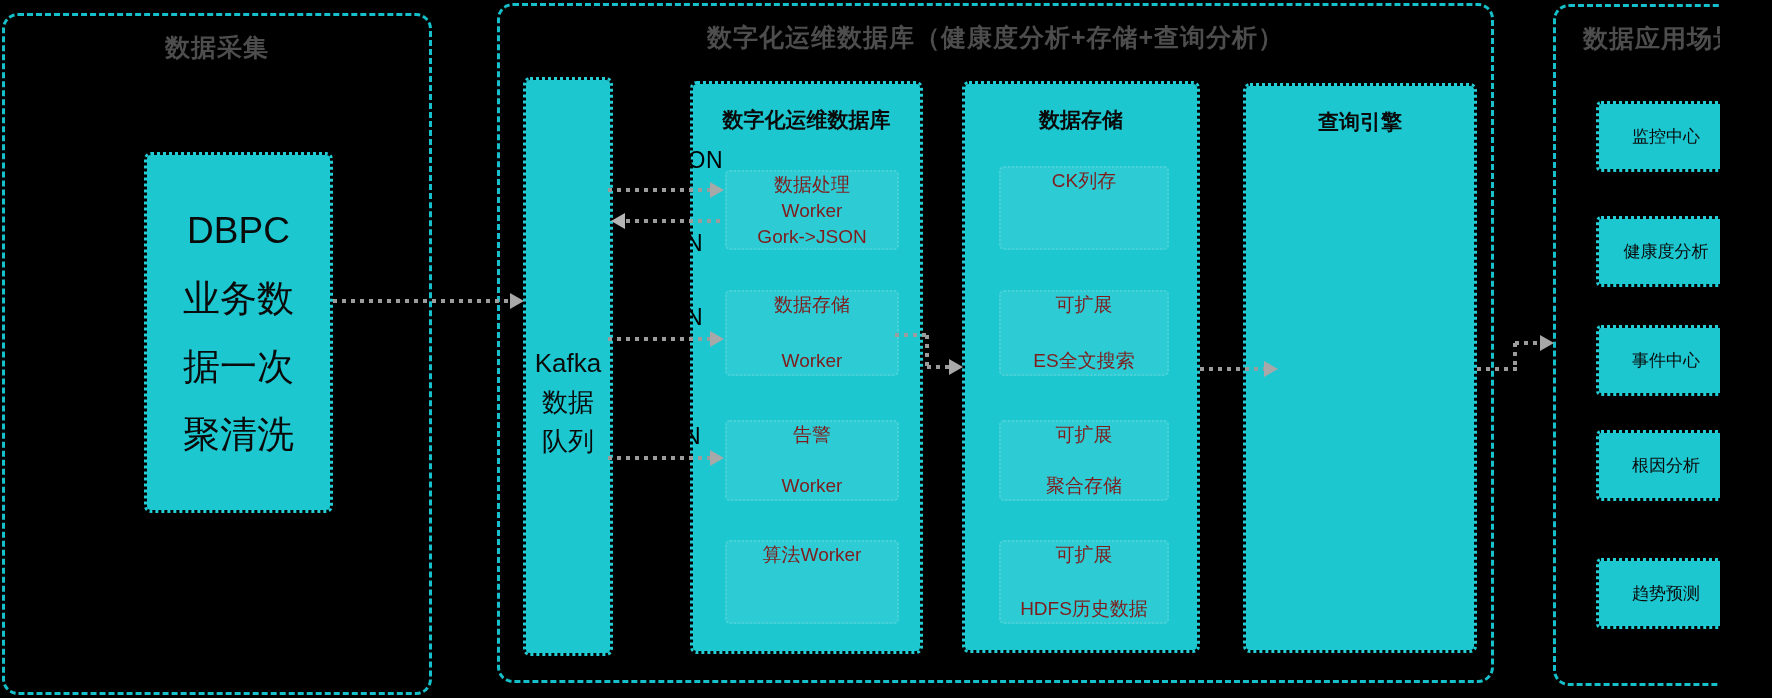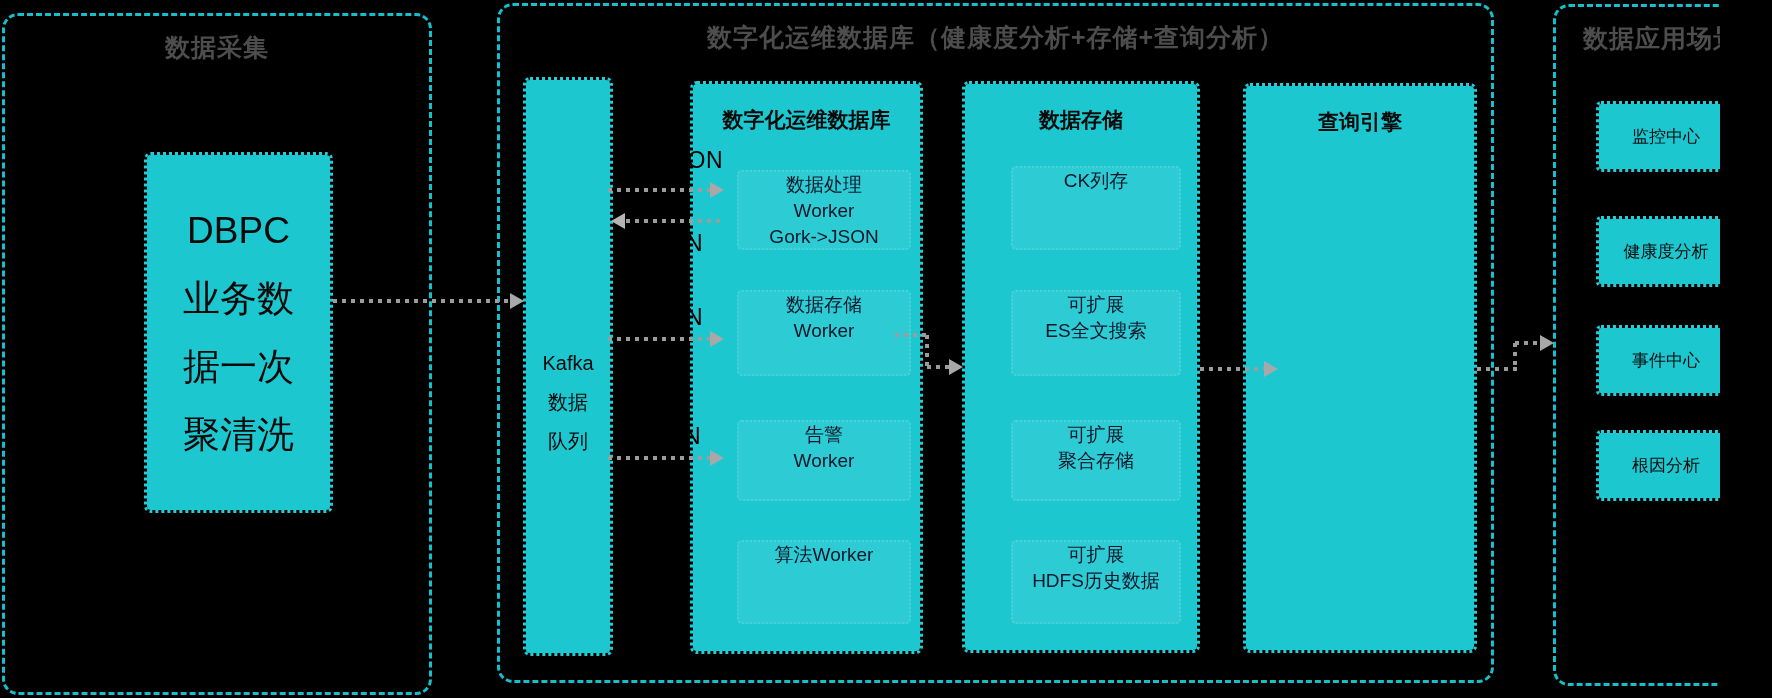--- a/index.html
+++ b/index.html
@@ -15,30 +15,30 @@
   .container-title{
     position:absolute;left:0;right:0;top:15px;text-align:center;
     font-size:25px;font-weight:bold;color:#4d4d4d;letter-spacing:1px;
   }
   .cyanbox{
     position:absolute;background:#1cc7d0;background-clip:padding-box;
     border:3px dotted #23ced6;border-radius:7px;box-sizing:border-box;
   }
   .center-col{display:flex;flex-direction:column;align-items:center;justify-content:center;text-align:center;}
   .dbpc-text{font-size:37px;line-height:48px;color:#0a0a0a;}
-  .kafka-text{font-size:20px;line-height:27px;transform:translateY(30px);margin-top:12px;}
+  .kafka-text{font-size:26px;line-height:27px;transform:translateY(30px);margin-top:12px;}
   .col-title{
     position:absolute;left:0;right:0;top:22px;text-align:center;
     font-size:21px;font-weight:bold;color:#0a0a0a;
   }
   .subbox{
     position:absolute;background:rgba(255,255,255,0.08);
     border:2px dotted rgba(255,255,255,0.14);border-radius:5px;box-sizing:border-box;
-    display:flex;flex-direction:column;align-items:center;justify-content:flex-start;
-    text-align:center;font-size:19px;line-height:26px;color:#0f172a;margin-left:12px;
+    display:flex;flex-direction:column;align-items:center;justify-content:space-between;
+    text-align:center;font-size:19px;line-height:26px;color:#7f1d1d;
   }
   .appbox{
     position:absolute;left:40px;width:140px;height:71px;background:#1cc7d0;
     background-clip:padding-box;border:3px dotted #23ced6;border-radius:5px;
     box-sizing:border-box;display:flex;align-items:center;justify-content:center;
     font-size:17px;color:#0a0a0a;
   }
   .hline{position:absolute;height:4px;background:repeating-linear-gradient(90deg,#9c9c9c 0 4px,transparent 4px 9px);}
   .vline{position:absolute;width:4px;background:repeating-linear-gradient(180deg,#9c9c9c 0 4px,transparent 4px 9px);}
   .head-r{position:absolute;width:0;height:0;border-top:8px solid transparent;border-bottom:8px solid transparent;border-left:14px solid #a8a8a8;}
@@ -124,20 +124,23 @@
     </div>
     <div class="appbox" style="top:209px;">
       <span>健康度分析</span>
     </div>
     <div class="appbox" style="top:318px;">
       <span>事件中心</span>
     </div>
     <div class="appbox" style="top:423px;">
       <span>根因分析</span>
     </div>
+    <div class="appbox" style="top:551px;">
+      <span>趋势预测</span>
+    </div>
   </div>
 
   <div class="json-label" style="left:613px;top:147px;">JSON</div>
   <div class="json-label" style="left:593px;top:230px;">JSON</div>
   <div class="json-label" style="left:593px;top:304px;">JSON</div>
   <div class="json-label" style="left:591px;top:423px;">JSON</div>
 
   <div class="hline arrow-layer" style="left:333px;top:299px;width:177px;"></div>
   <div class="head-r arrow-layer" style="left:510px;top:293px;"></div>
 

